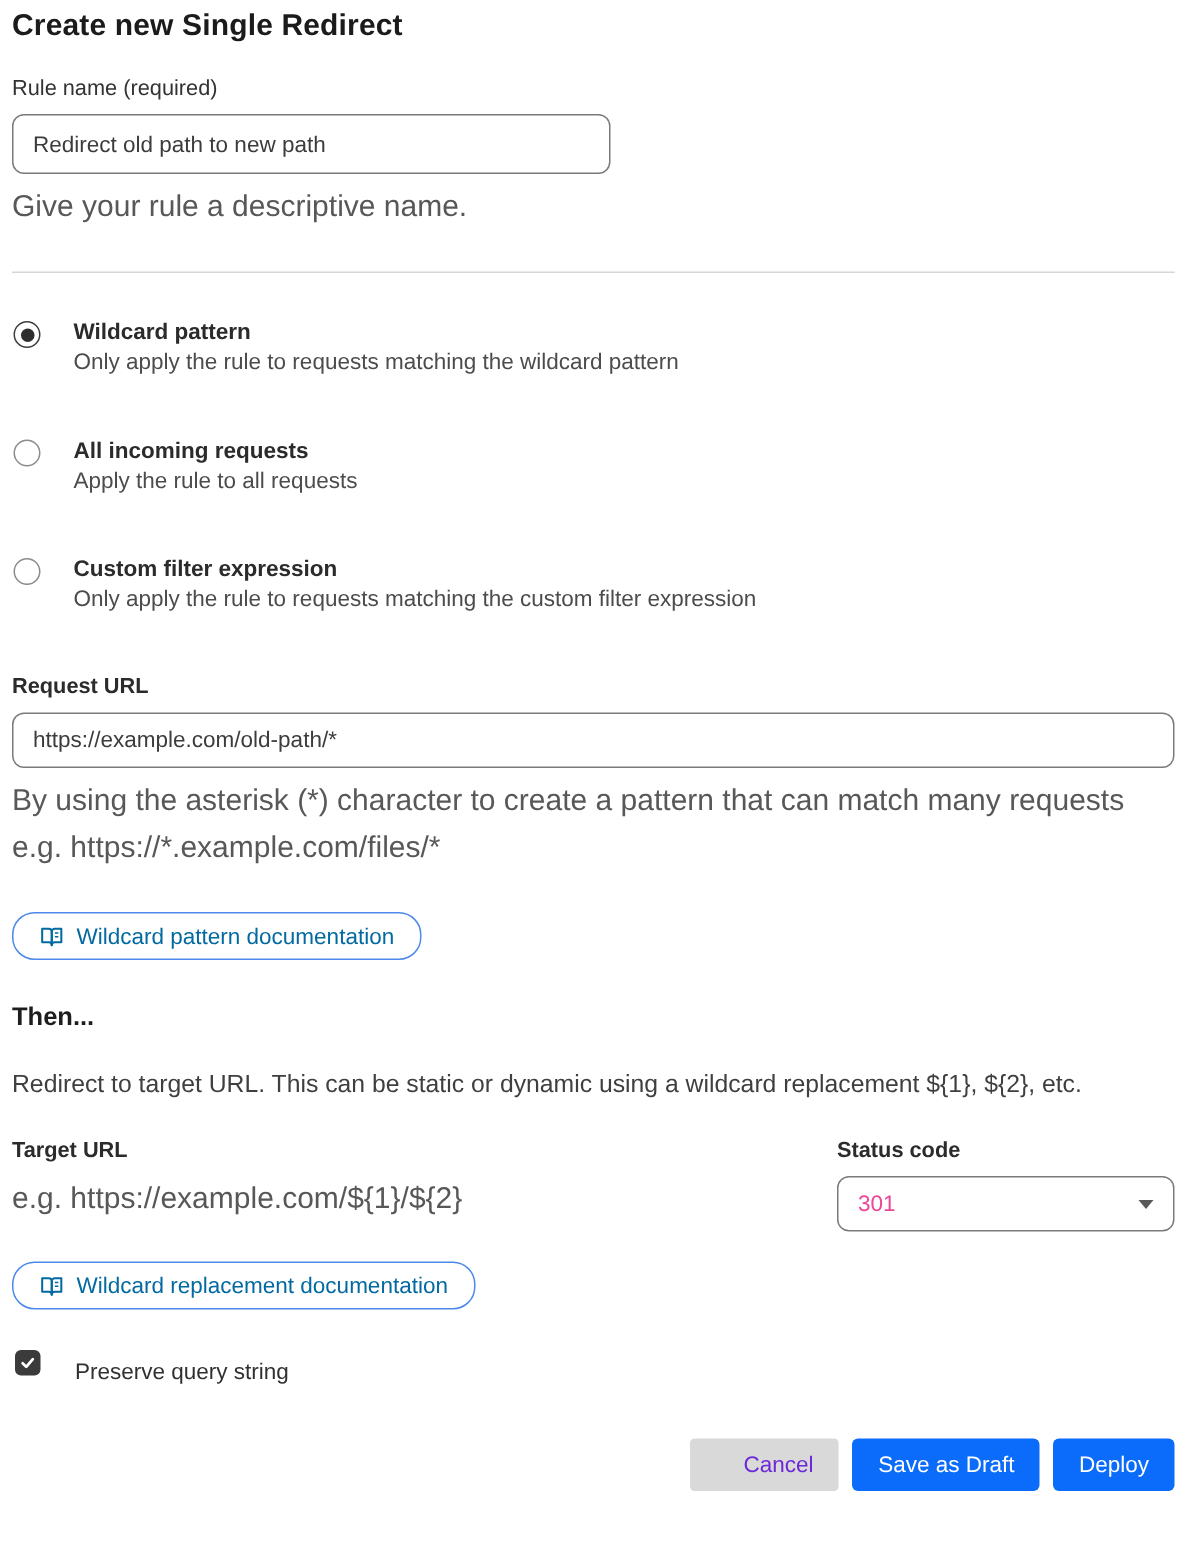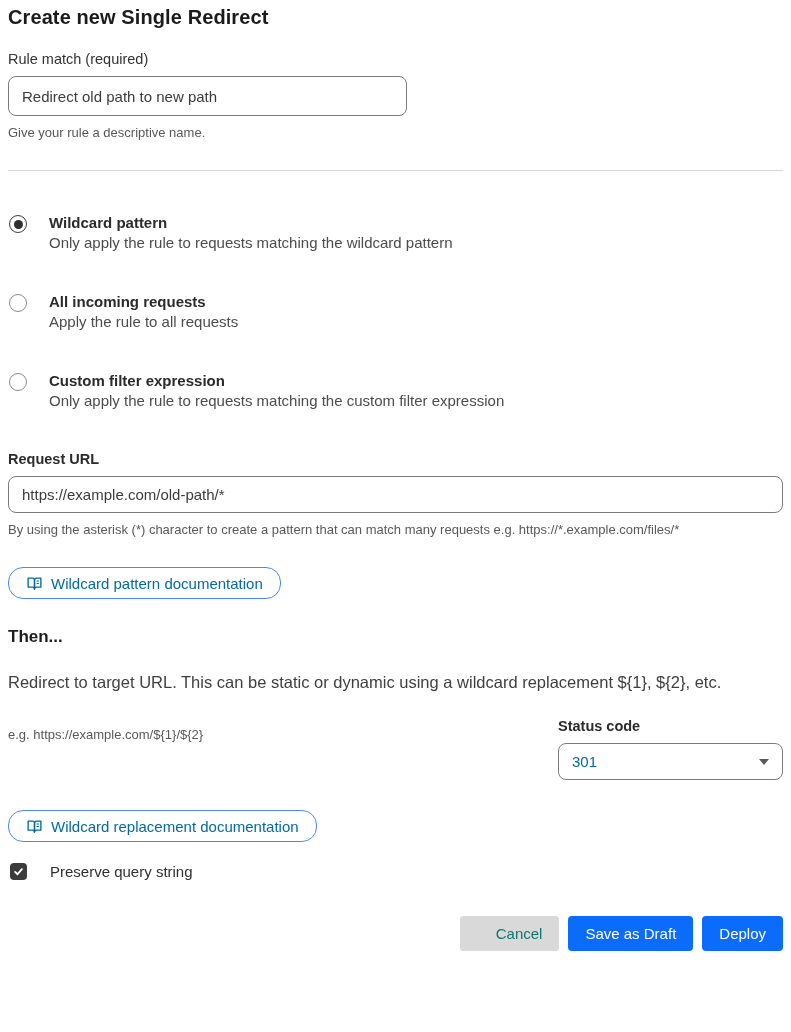--- a/index.html
+++ b/index.html
@@ -38,39 +38,39 @@
     font-size: 15px;
     font-family: "Liberation Sans", sans-serif;
     color: #3c3c3c;
     outline: none;
     background: #ffffff;
   }
   input.text-input.full { width: 100%; height: 37px; }
 
   .help-text {
     margin-top: 7px;
-    font-size: 13px;
+    font-size: 20px;
     line-height: 1.55;
     color: #585858;
   }
 
   hr.divider {
     border: none;
     border-top: 1px solid #d6d6d6;
     margin: 27px 0 0 0;
   }
 
   .section-heading {
     font-size: 17px;
     font-weight: 700;
     color: #1d1d1d;
     margin-top: 31px;
   }
 
-  .radio-group { margin-top: 43px; }
+  .radio-group { margin-top: 31px; }
   .radio-row {
     display: flex;
     align-items: flex-start;
     margin-bottom: 42px;
   }
   .radio-row:last-child { margin-bottom: 0; }
   .radio-circle {
     width: 18px; height: 18px;
     border-radius: 50%;
     border: 1.6px solid #8b8b8b;
@@ -132,77 +132,77 @@
 
   .select-box {
     display: flex;
     align-items: center;
     justify-content: space-between;
     height: 37px;
     border: 1px solid #7b7b7b;
     border-radius: 8px;
     padding: 0 13px;
     font-size: 15px;
-    color: #0369a1;
+    color: #ec4899;
     background: #ffffff;
     cursor: pointer;
   }
   .caret-down {
     width: 0; height: 0;
     border-left: 5.5px solid transparent;
     border-right: 5.5px solid transparent;
     border-top: 6.5px solid #5a5a5a;
   }
 
-  .doc-button.second { margin-top: 30px; }
+  .doc-button.second { margin-top: 20px; }
 
   .checkbox-row {
     margin-top: 21px;
     display: flex;
     align-items: center;
   }
   .checkbox {
     width: 17px; height: 17px;
     background: #3b3b3b;
     border-radius: 4px;
     margin-left: 2px;
     display: inline-flex;
     align-items: center;
     justify-content: center;
     cursor: pointer;
     flex: 0 0 auto;
   }
-  .checkbox-label { margin-left: 23px; font-size: 15px; color: #303030; }
+  .checkbox-label { margin-left: 23px; font-size: 15px; color: #303030; margin-top: 12px; }
 
   .footer {
     display: flex;
     justify-content: flex-end;
     gap: 9px;
     margin-top: 36px;
   }
   .btn {
     height: 35px;
     padding: 0 17px;
     border: none;
     border-radius: 4px;
     font-size: 15px;
     font-family: "Liberation Sans", sans-serif;
     cursor: pointer;
   }
-  .btn-cancel { background: #d9d9d9; color: #0f766e; border-radius: 3px; padding-left: 36px; }
+  .btn-cancel { background: #d9d9d9; color: #6d28d9; border-radius: 3px; padding-left: 36px; }
   .btn-primary { background: #0b6bfa; color: #ffffff; }
 </style>
 </head>
 <body>
 
 <div class="container">
 
   <div class="page-title">Create new Single Redirect</div>
 
-  <div class="field-label">Rule match (required)</div>
+  <div class="field-label">Rule name (required)</div>
   <input class="text-input" type="text" value="Redirect old path to new path" style="">
   <div class="help-text">Give your rule a descriptive name.</div>
 
   <hr class="divider">
 
 
   <div class="radio-group">
     <div class="radio-row">
       <span class="radio-circle checked"></span>
       <span class="radio-texts">
@@ -242,20 +242,21 @@
     </span>
     <span>Wildcard pattern documentation</span>
   </button>
 
   <div class="section-heading then-heading">Then...</div>
 
   <div class="then-desc">Redirect to target URL. This can be static or dynamic using a wildcard replacement ${1}, ${2}, etc.</div>
 
   <div class="target-row">
     <div class="target-col">
+      <div class="field-label semibold">Target URL</div>
       <div class="help-text">e.g. https://example.com/${1}/${2}</div>
     </div>
     <div class="status-col">
       <div class="field-label semibold">Status code</div>
       <div class="select-box">
         <span>301</span>
         <span class="caret-down"></span>
       </div>
     </div>
   </div>

